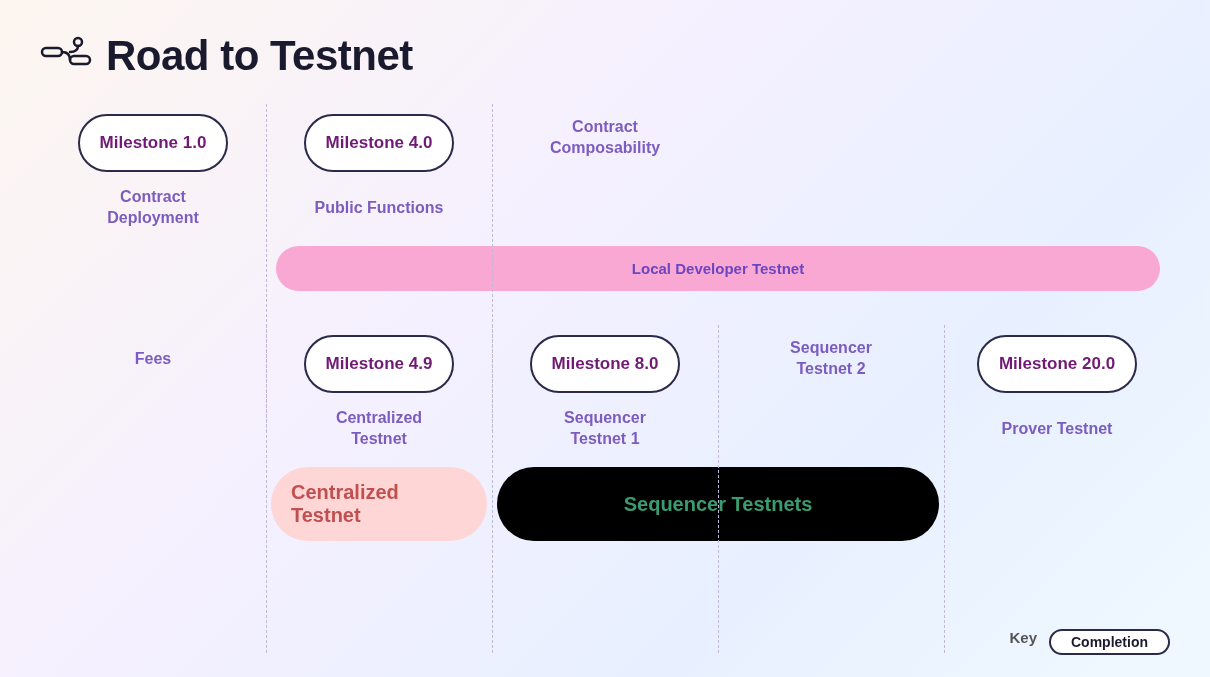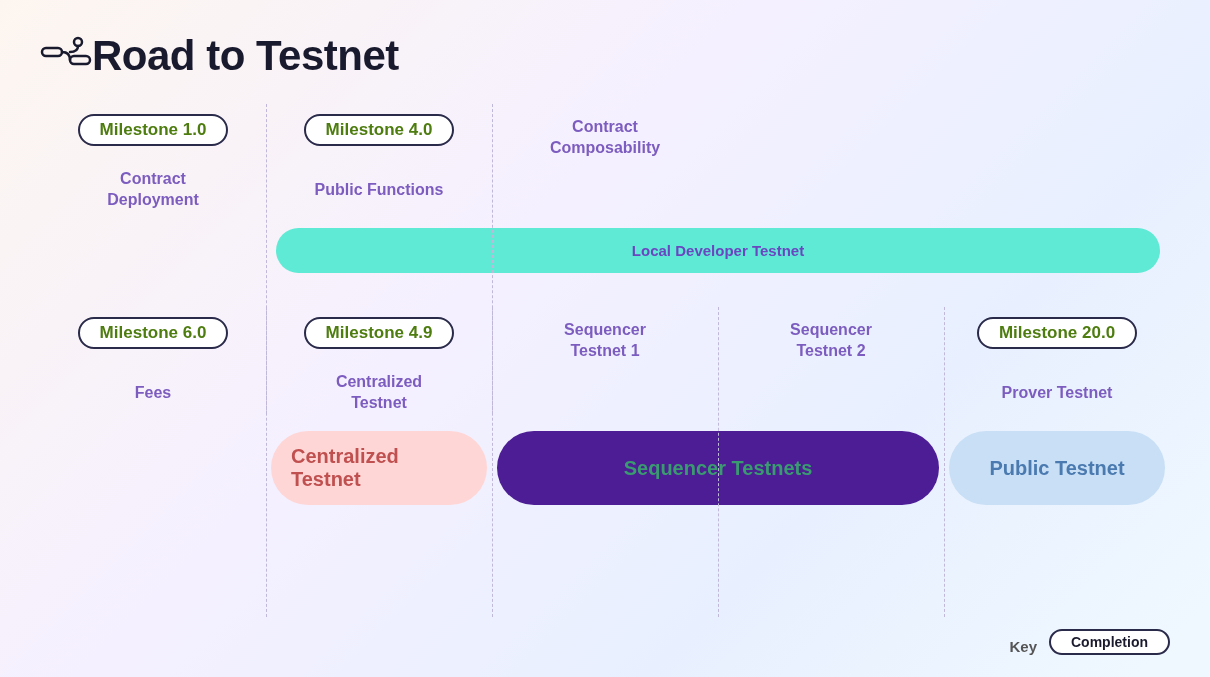--- a/index.html
+++ b/index.html
@@ -16,20 +16,21 @@
     .page-container {
       padding: 30px 40px;
       width: 1210px;
       height: 677px;
       position: relative;
     }
 
     .header {
       display: flex;
       align-items: center;
+      gap: 14px;
       margin-bottom: 32px;
     }
 
     .header-icon {
       width: 52px;
       height: 52px;
     }
 
     .header-title {
       font-size: 42px;
@@ -42,27 +43,27 @@
       display: flex;
       flex-direction: column;
       align-items: center;
       padding: 0 10px;
       position: relative;
     }
 
     .milestone-badge {
       border: 2px solid #2a2a4a;
       border-radius: 50px;
-      padding: 4px 20px;
+      padding: 17px 20px;
       font-size: 17px;
       font-weight: 700;
-      color: #4d7c0f;
+      color: #701a75;
       background: white;
       white-space: nowrap;
-      margin-bottom: 20px;
+      margin-bottom: 12px;
       text-align: center;
     }
 
     .milestone-label {
       font-size: 16px;
       font-weight: 600;
       color: #7c5cbf;
       text-align: center;
       line-height: 1.3;
       min-height: 48px;
@@ -76,31 +77,31 @@
       content: '';
       position: absolute;
       left: 0;
       top: -10px;
       bottom: -200px;
       border-left: 1.5px dashed #c0b8d8;
       z-index: 0;
     }
 
     .banner-purple {
-      background: #5eead4;
+      background: #f9a8d4;
       color: #6b46c1;
     }
 
     .banner-pink {
       background: #ffd6d6;
       color: #c05050;
     }
 
     .banner-green {
-      background: #4c1d95;
+      background: #000000;
       color: #3a9a70;
     }
 
     .banner-blue {
       background: #c8dff5;
       color: #4a7ab0;
     }
 
     
     .milestones-section {
@@ -152,21 +153,21 @@
       grid-template-columns: repeat(5, 1fr);
       gap: 0;
     }
 
     
     .key-section {
       position: absolute;
       bottom: 22px;
       right: 40px;
       display: flex;
-      align-items: flex-end;
+      align-items: flex-start;
       gap: 12px;
     }
 
     .key-label {
       font-size: 15px;
       font-weight: 600;
       color: #555;
     }
 
     .key-completion-badge {
@@ -217,44 +218,43 @@
 
     <div class="banner-wrapper">
       <div class="banner-spacer"></div>
       <div class="banner-span-4 banner-purple">Local Developer Testnet</div>
     </div>
 
     <div class="section-spacer"></div>
 
     <div class="row-wrapper">
       <div class="milestone-cell">
-        <div class="milestone-badge">Milestone 6.0</div>
         <div class="milestone-label">Fees</div>
       </div>
       <div class="milestone-cell">
         <div class="milestone-badge">Milestone 4.9</div>
         <div class="milestone-label">Centralized<br>Testnet</div>
       </div>
       <div class="milestone-cell">
+        <div class="milestone-badge">Milestone 8.0</div>
         <div class="milestone-label">Sequencer<br>Testnet 1</div>
       </div>
       <div class="milestone-cell">
         <div class="milestone-label">Sequencer<br>Testnet 2</div>
       </div>
       <div class="milestone-cell">
         <div class="milestone-badge">Milestone 20.0</div>
         <div class="milestone-label">Prover Testnet</div>
       </div>
     </div>
 
     <div class="row-bottom-banners">
       <div></div>
       <div class="banner-span-2 banner-pink">Centralized Testnet</div>
       <div class="banner-span-2 banner-green" style="grid-column: span 2;">Sequencer Testnets</div>
-      <div class="banner-span-2 banner-blue">Public Testnet</div>
     </div>
 
   </div>
 
   <div class="key-section">
     <span class="key-label">Key</span>
     <div class="key-completion-badge">Completion</div>
   </div>
 
 </div>

